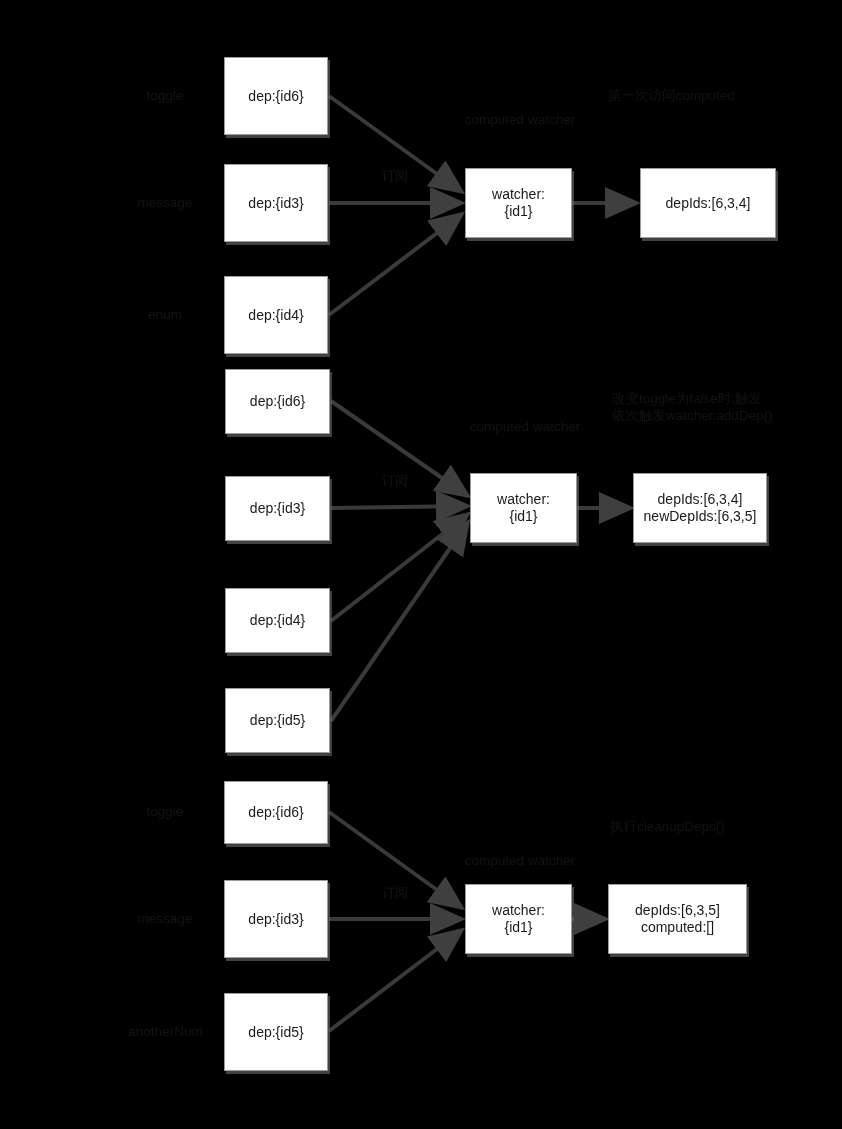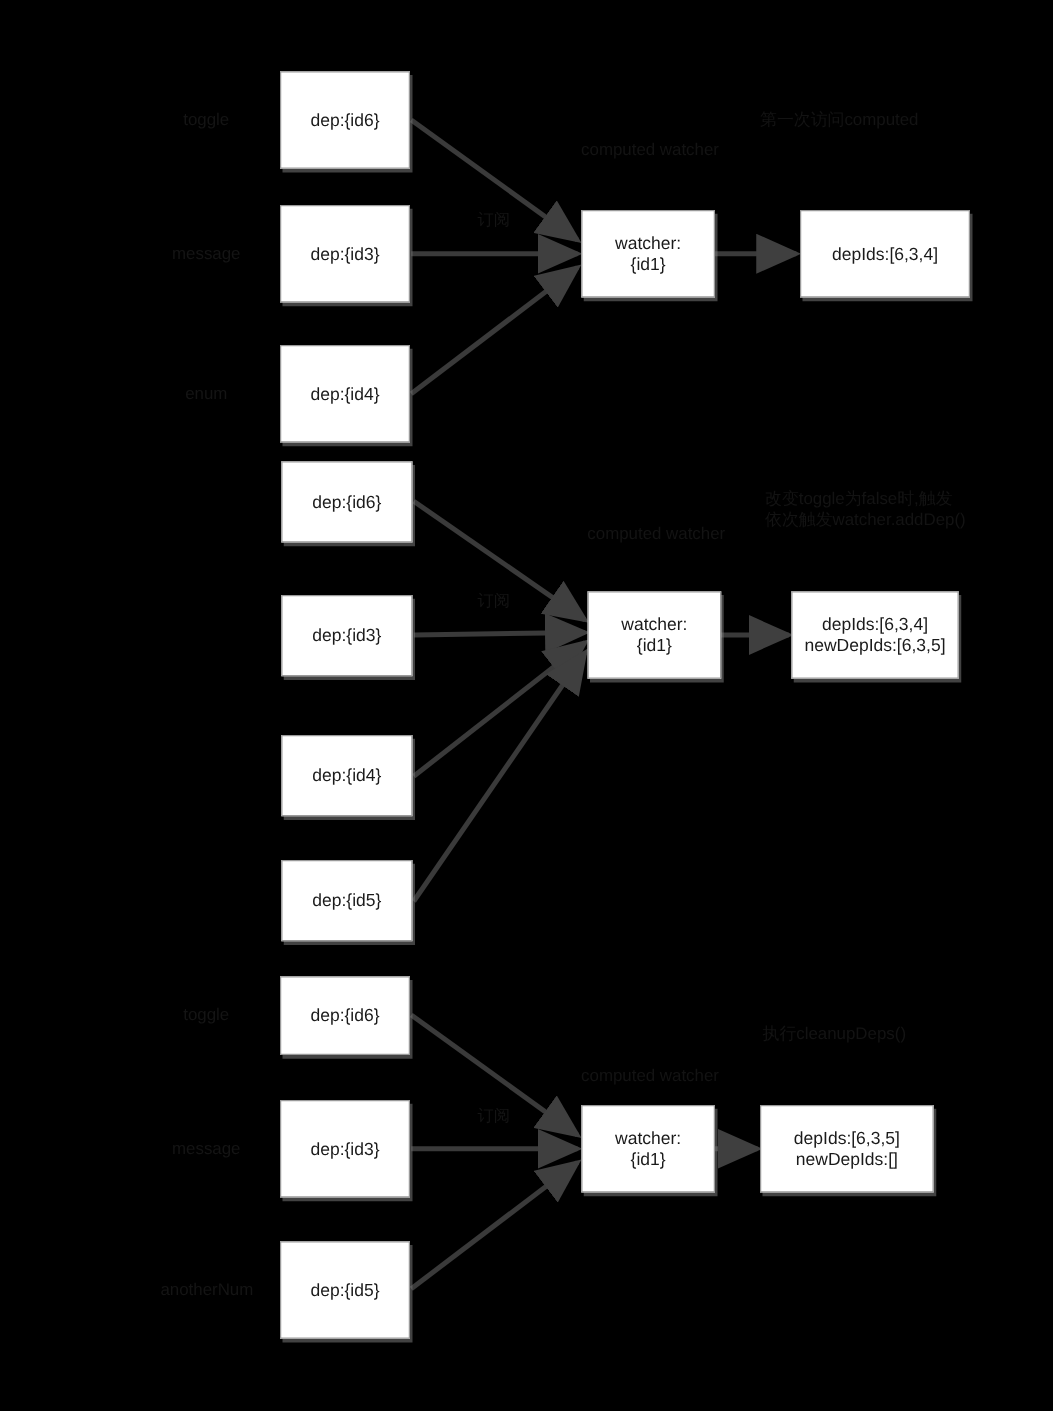--- a/index.html
+++ b/index.html
@@ -153,16 +153,16 @@
 
   <div class="node" style="left:465px;top:884px;width:107px;height:70px;">
     <span>watcher:
 {id1}</span>
   </div>
 
   <div class="lbl dim" style="left:610px;top:818px;width:180px;text-align:left;">执行cleanupDeps()</div>
 
   <div class="node" style="left:608px;top:884px;width:139px;height:70px;">
     <span>depIds:[6,3,5]
-newDepIds:[]</span>
+computed:[]</span>
   </div>
 
 </div>
 
 </body></html>

